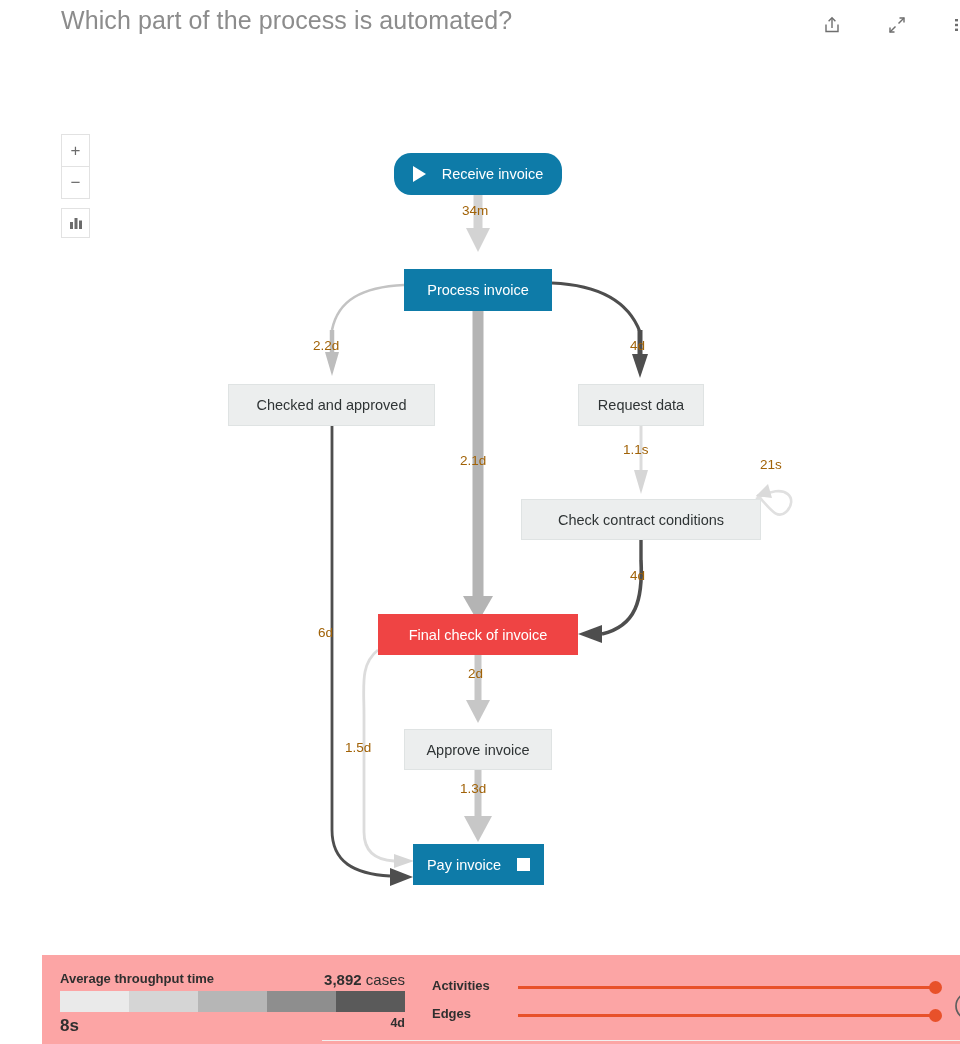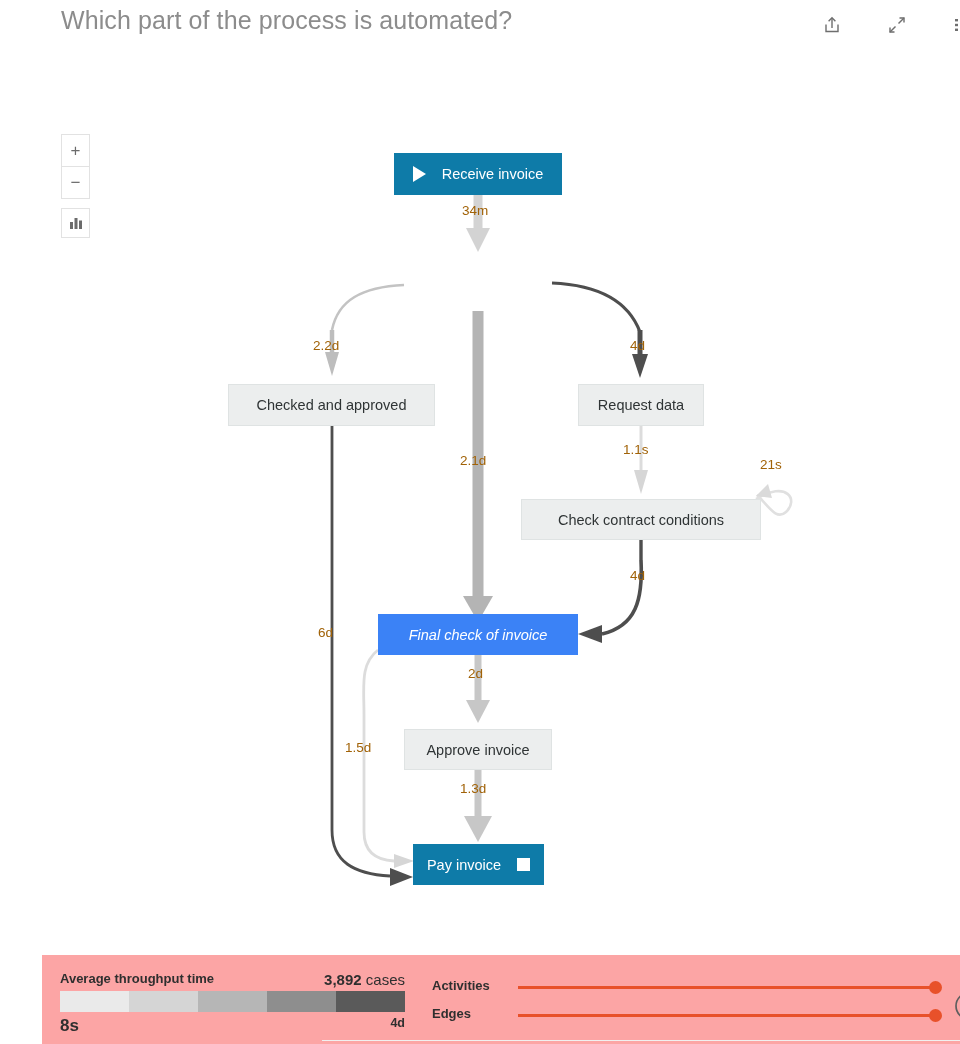--- a/index.html
+++ b/index.html
@@ -125,23 +125,22 @@
   .node-grey {
     background: #eceeee;
     border: 1px solid #dfe3e3;
     color: #2f3435;
   }
   .node-blue-dark {
     background: #0e7ba8;
     color: #ffffff;
   }
   .node-blue-light {
-    background: #3b82f6;
+    background: #ef4444;
     color: #ffffff;
-    font-style: italic;
   }
   .node-icon-start {
     width: 0; height: 0;
     border-top: 8px solid transparent;
     border-bottom: 8px solid transparent;
     border-left: 13px solid #ffffff;
     margin-right: 16px;
   }
   .node-icon-end {
     width: 13px; height: 13px;
@@ -368,25 +367,28 @@
         <path d="M336,650 C318,664 322,686 322,714 L322,832 C322,852 334,860 352,861" stroke="#dcdcdc" stroke-width="2.8" fill="none"></path>
         <path d="M352,854 L352,868 L372,861 Z" fill="#d6d6d6"></path>
       </g>
 
       <g>
         <path d="M436,770 L436,816" stroke="#c7c7c7" stroke-width="7" fill="none"></path>
         <path d="M422,816 L450,816 L436,842 Z" fill="#c7c7c7"></path>
       </g>
     </svg>
 
-    <div class="node node-blue-dark" style="left:352px; top:153px; width:168px; height:42px;">
+    <div class="node node-blue-dark" style="left:352px; top:153px; width:168px; height:42px;border-radius:17px;">
       <span class="node-icon-start"></span>
       <span>Receive invoice</span>
     </div>
 
+    <div class="node node-blue-dark" style="left:362px; top:269px; width:148px; height:42px;">
+      <span>Process invoice</span>
+    </div>
 
     <div class="node node-grey" style="left:186px; top:384px; width:207px; height:42px;">
       <span>Checked and approved</span>
     </div>
 
     <div class="node node-grey" style="left:536px; top:384px; width:126px; height:42px;">
       <span>Request data</span>
     </div>
 
     <div class="node node-grey" style="left:479px; top:499px; width:240px; height:41px;">

